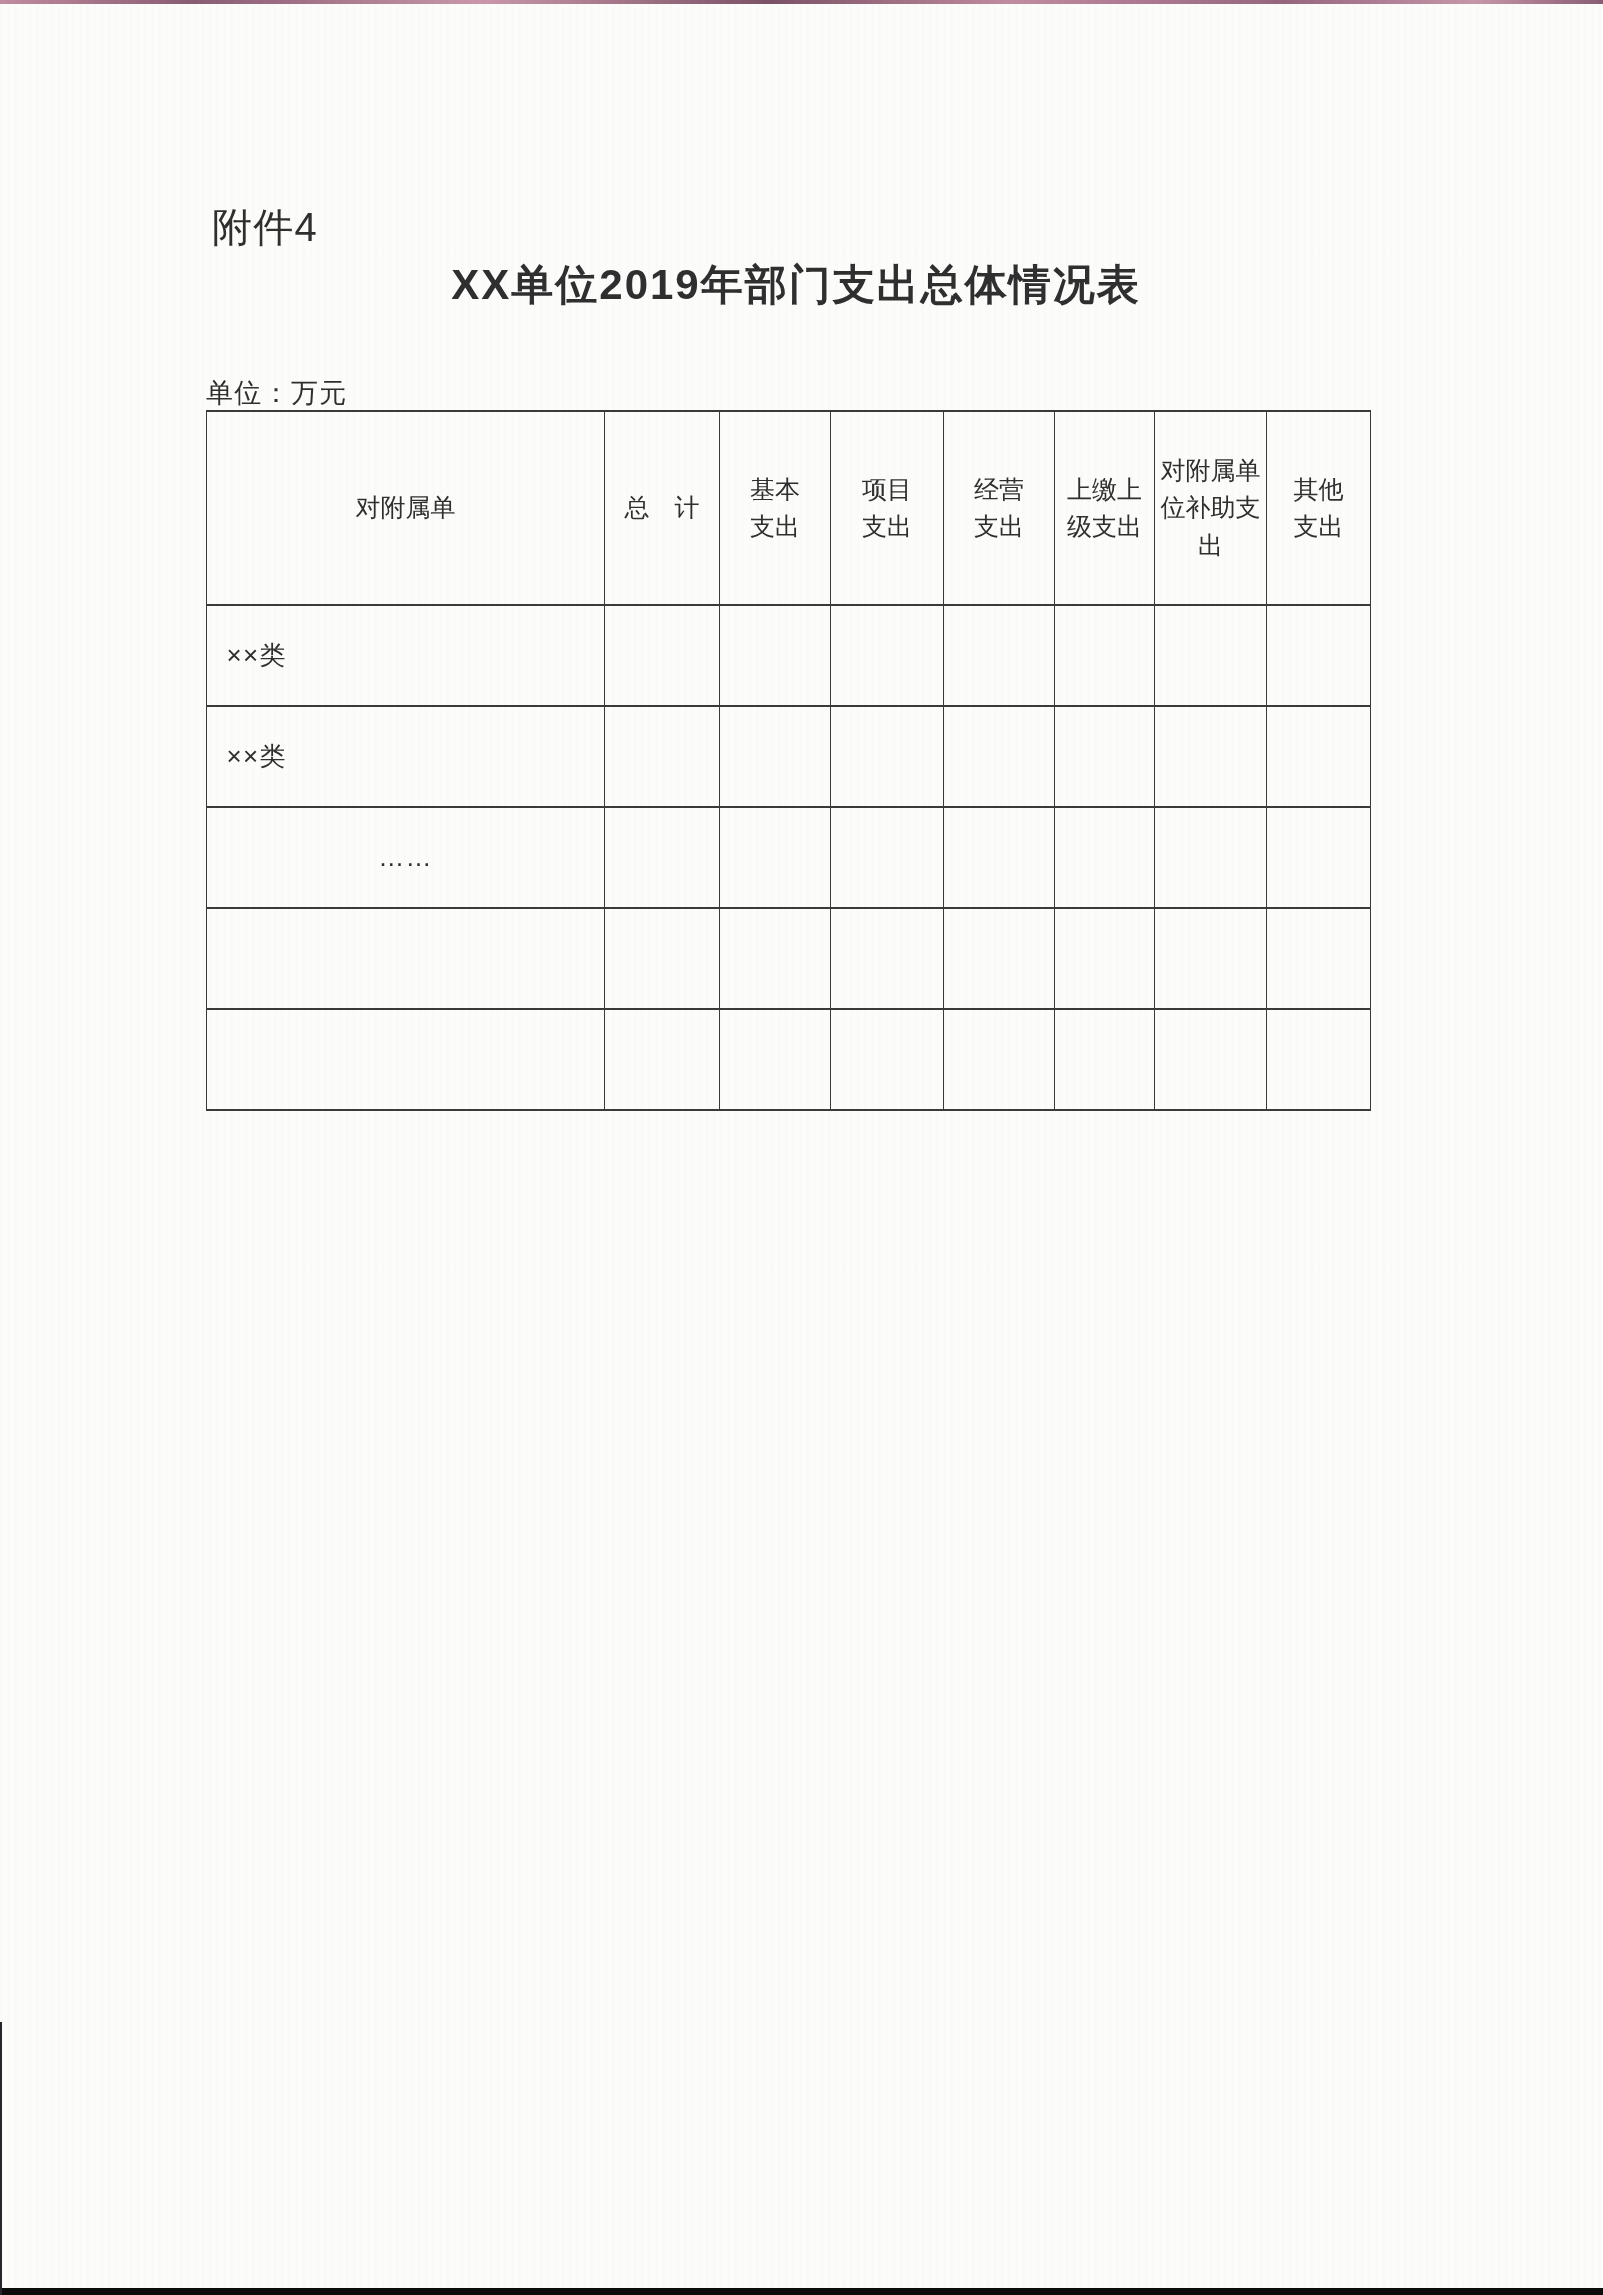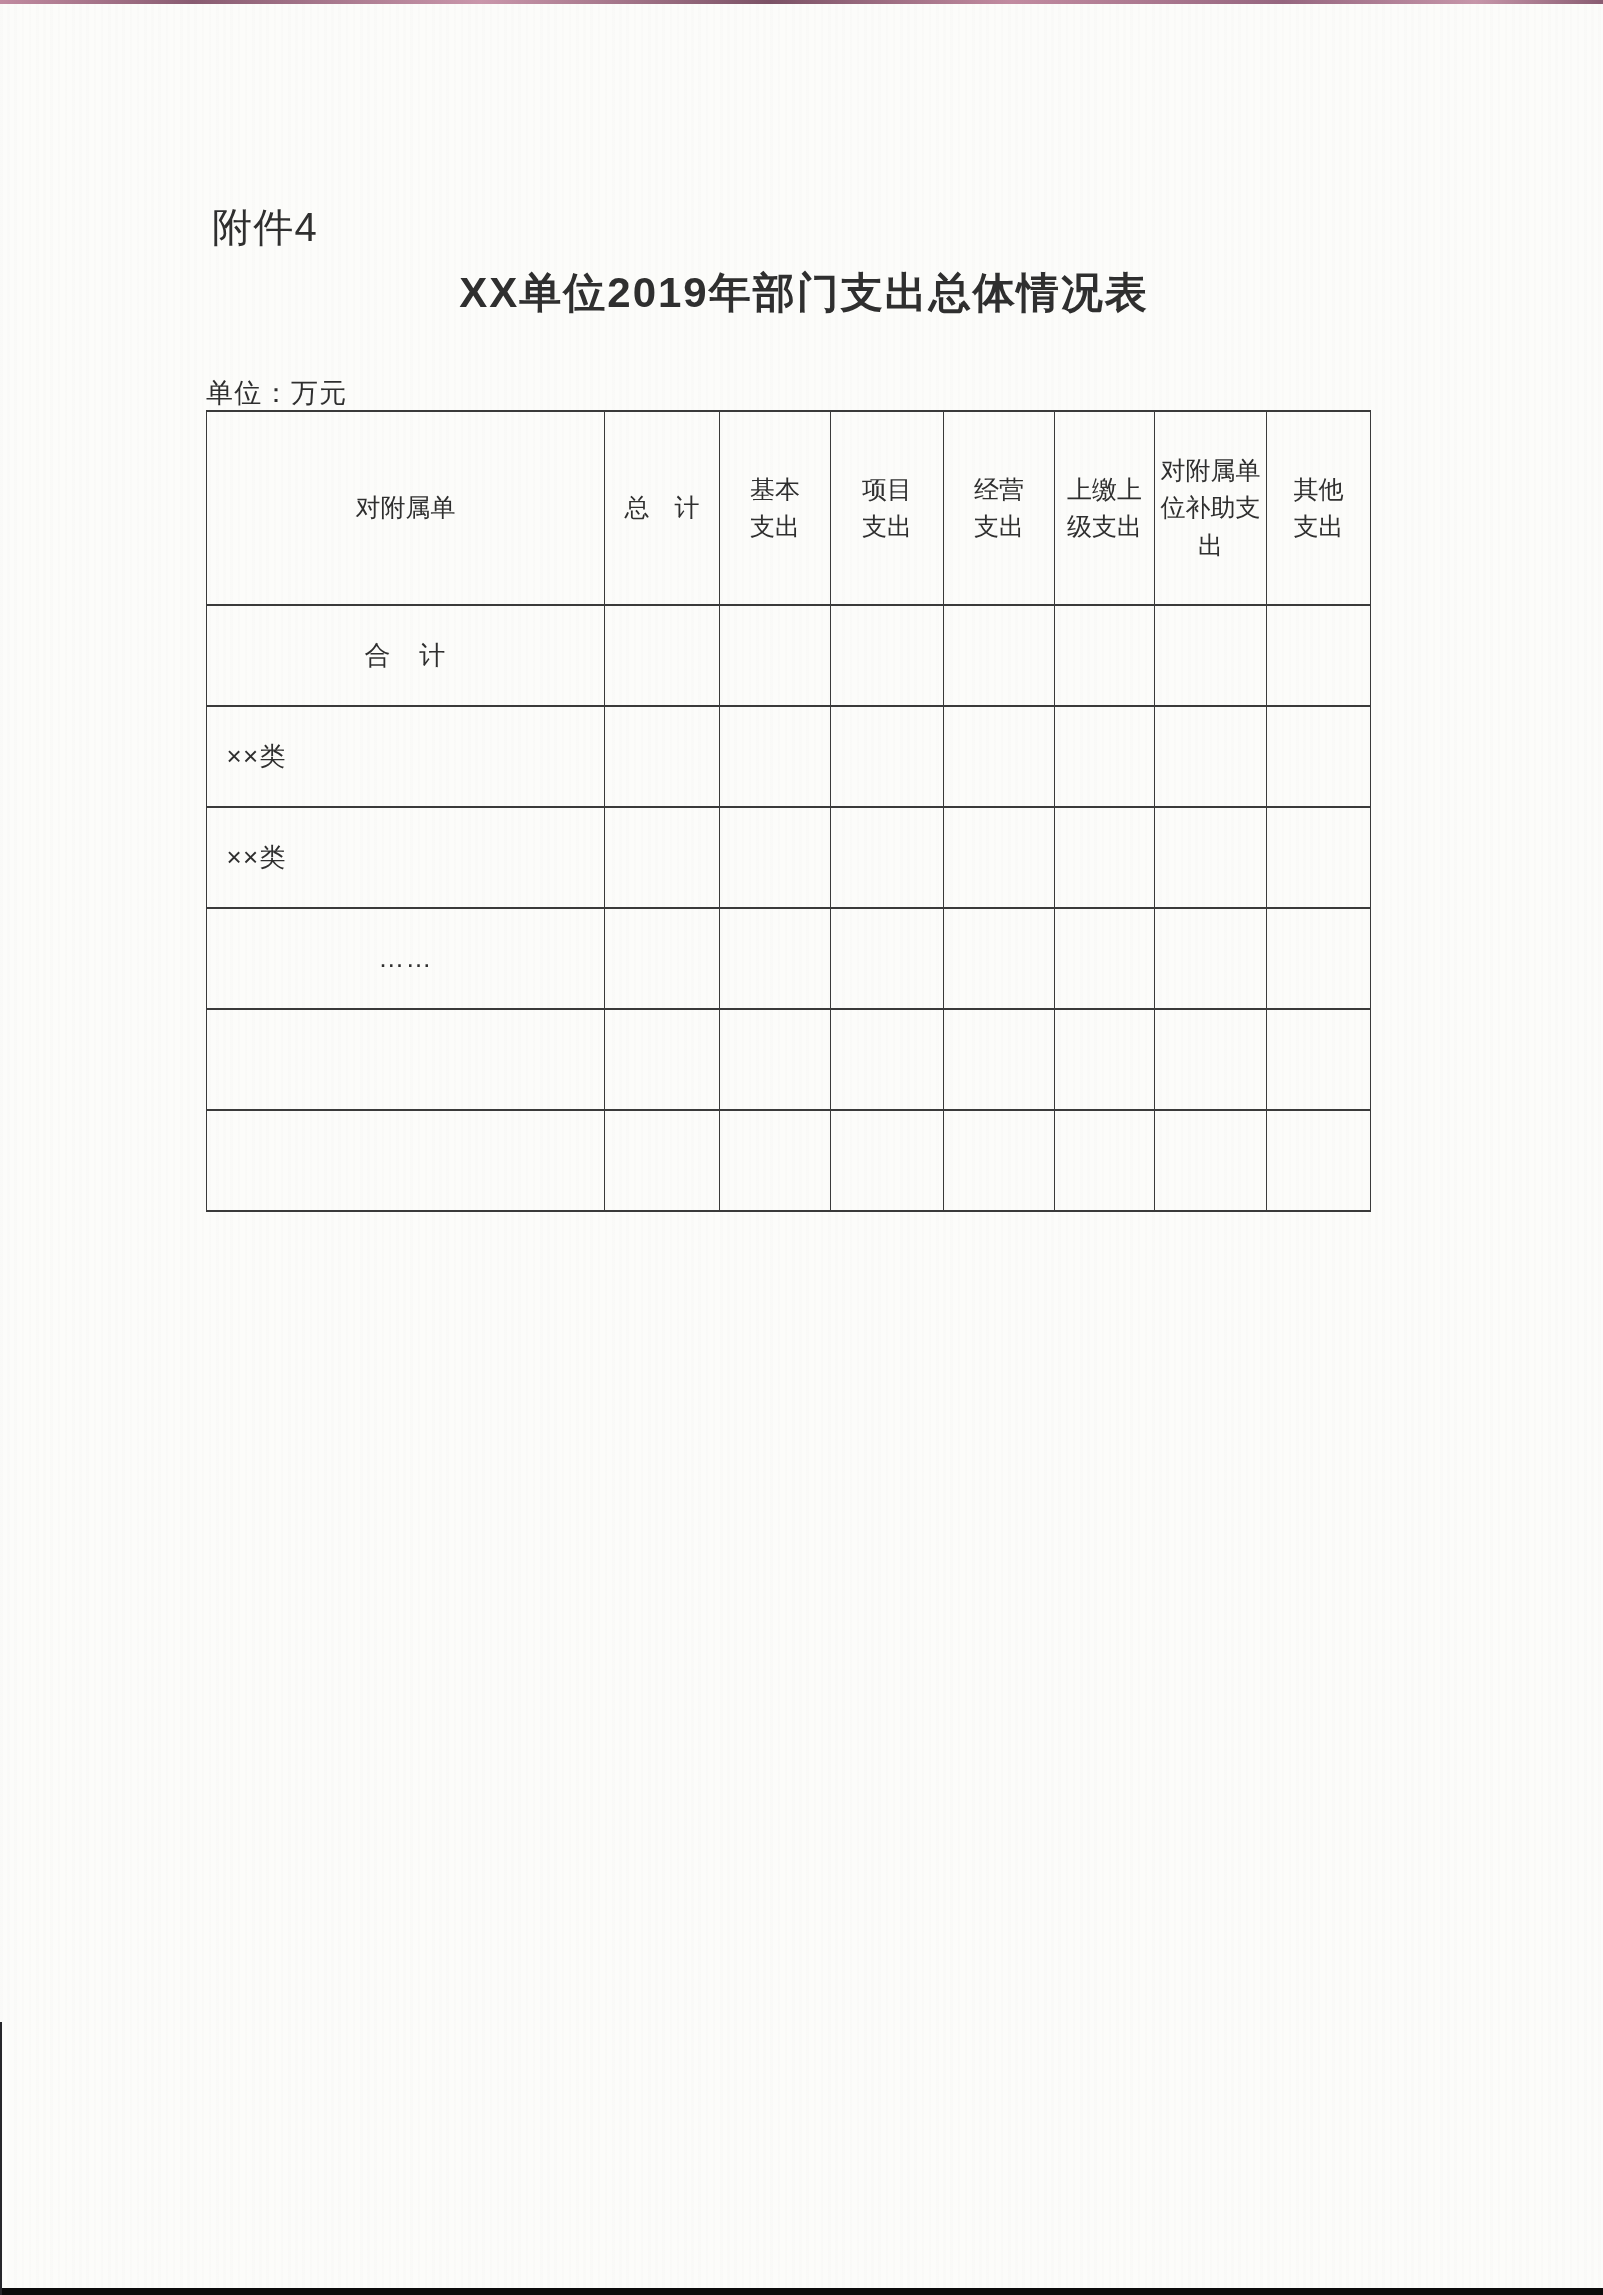--- a/index.html
+++ b/index.html
@@ -62,21 +62,21 @@
     top: 200px;
     font-size: 40px;
     letter-spacing: 1.3px;
   }
 
   .doc-title {
     position: absolute;
     left: 206px;
     top: 249px;
     width: 1164px;
-    margin: 16px;
+    margin: 8px;
     text-align: center;
     font-size: 42px;
     font-weight: 700;
     letter-spacing: 2px;
   }
 
   .unit-note {
     position: absolute;
     left: 206px;
     top: 375px;
@@ -165,30 +165,20 @@
 级支出</th>
       <th>对附属单
 位补助支
 出</th>
       <th>其他
 支出</th>
     </tr>
   </thead>
   <tbody>
     <tr>
-      <td class="subject-cell align-center">合　计</td>
-      <td></td>
-      <td></td>
-      <td></td>
-      <td></td>
-      <td></td>
-      <td></td>
-      <td></td>
-    </tr>
-    <tr>
       <td class="subject-cell align-left">××类</td>
       <td></td>
       <td></td>
       <td></td>
       <td></td>
       <td></td>
       <td></td>
       <td></td>
     </tr>
     <tr>

